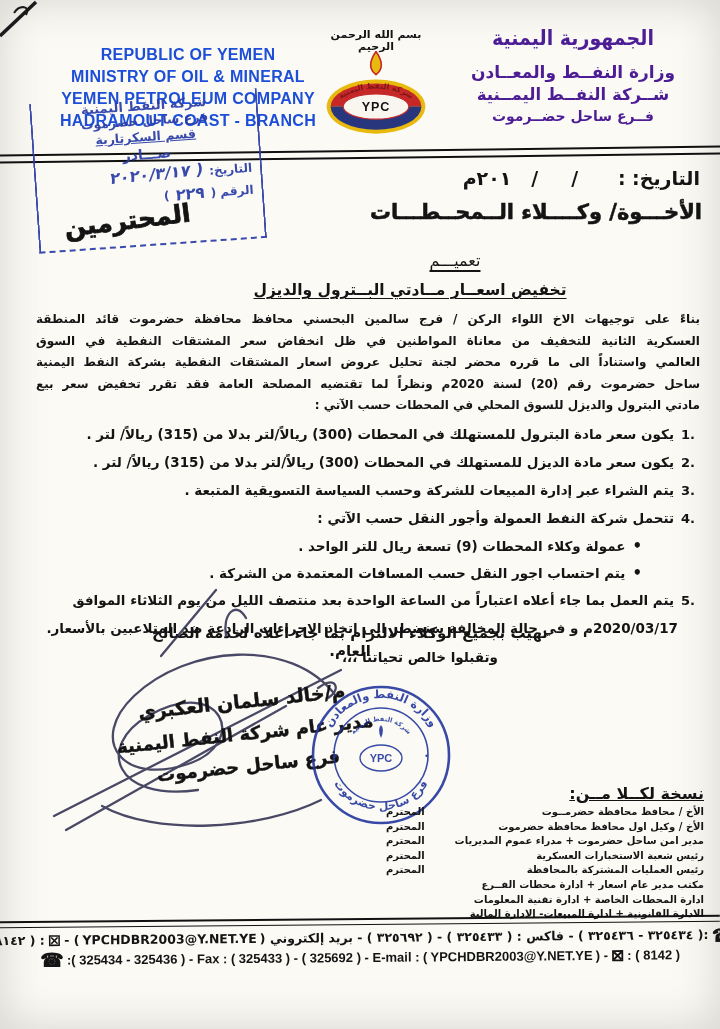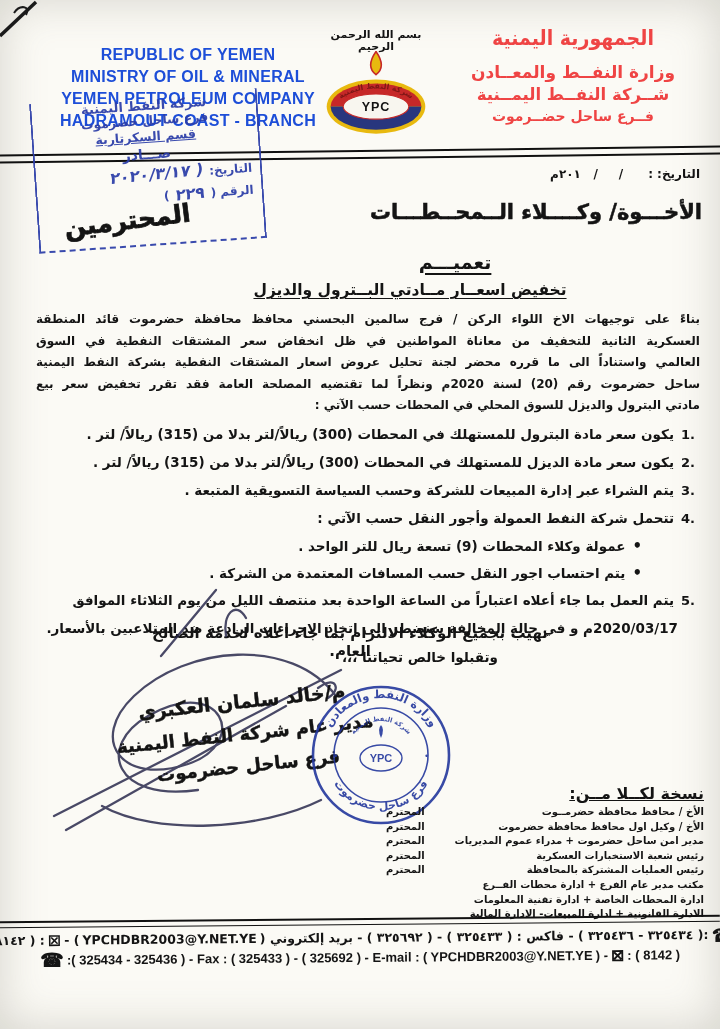--- a/index.html
+++ b/index.html
@@ -5,49 +5,49 @@
   html,body{margin:0;padding:0;width:720px;height:1029px;overflow:hidden;background:#d8d5cf;}
   .page{position:relative;width:720px;height:1029px;background:#fbfaf5;
         box-shadow:inset 0 0 46px rgba(115,110,98,.28);
         font-family:"DejaVu Sans",sans-serif;color:#141414;}
   .abs{position:absolute;}
 
   
   .eng-head{left:38px;top:44px;width:300px;text-align:center;
             font-family:"Liberation Sans",sans-serif;font-weight:bold;
             font-size:16px;line-height:22px;letter-spacing:.3px;color:#1d4ed8;}
-  .ar-head{right:14px;top:26px;width:266px;text-align:center;direction:rtl;font-weight:bold;color:#ef4444;}
+  .ar-head{right:14px;top:26px;width:266px;text-align:center;direction:rtl;font-weight:bold;color:#4c1d95;}
   .ar-head .l1{font-size:19px;transform:scaleY(1.08);}
   .ar-head .l2{font-size:17px;margin-top:14px;}
   .ar-head .l3{font-size:16.5px;margin-top:3px;}
   .ar-head .l4{font-size:14px;margin-top:4px;}
   .basmala{left:316px;top:28px;width:120px;text-align:center;direction:rtl;
            font-size:10.5px;font-weight:bold;transform:scaleX(1.05);}
   .logo-svg{left:318px;top:46px;}
 
   .rule-top{left:-4px;top:150px;width:728px;height:5px;
             border-top:2px solid #101010;border-bottom:2px solid #101010;
             transform:rotate(-0.7deg);}
-  .date-line{right:20px;top:167px;direction:rtl;font-weight:bold;font-size:12px;white-space:pre;}
+  .date-line{right:20px;top:167px;direction:rtl;font-weight:bold;font-size:19px;white-space:pre;}
 
   
   .stamp{left:34px;top:96px;width:224px;height:148px;transform:rotate(-4deg);
          color:#2b3da8;direction:rtl;text-align:center;font-weight:bold;opacity:.93;
          border-left:2px solid #2b3da8;border-right:2px solid #2b3da8;border-bottom:2px dashed #2b3da8;}
   .stamp .s1{font-size:13px;margin-top:2px;}
   .stamp .s2{font-size:12.5px;}
   .stamp .s3{font-size:12.5px;text-decoration:underline;margin-top:1px;}
   .stamp .s4{font-size:14px;letter-spacing:7px;margin-top:2px;}
   .stamp-row{display:flex;direction:rtl;align-items:center;gap:6px;padding:0 8px;font-size:12px;margin-top:3px;}
   .hand{font-size:16px;font-weight:bold;transform:skewX(-10deg) rotate(-2deg);white-space:pre;}
 
   .muhtaramin{left:64px;top:206px;font-size:25px;font-weight:bold;direction:rtl;
               transform:rotate(-7deg);-webkit-text-stroke:.7px #111;}
   .addressee{right:18px;top:200px;font-size:21px;font-weight:bold;direction:rtl;-webkit-text-stroke:.5px #111;}
-  .memo-title{left:190px;right:0;top:251px;text-align:center;font-size:19px;font-weight:bold;direction:rtl;
+  .memo-title{left:190px;right:0;top:251px;text-align:center;font-size:16px;font-weight:normal;direction:rtl;
               text-decoration:underline;text-decoration-thickness:2px;text-underline-offset:4px;}
   .memo-subtitle{left:140px;right:40px;top:281px;text-align:center;font-size:15.5px;font-weight:bold;direction:rtl;
                  text-decoration:underline;text-underline-offset:3px;}
 
   
   .body-par{right:20px;left:36px;top:309px;direction:rtl;font-size:12px;font-weight:bold;}
   .body-par .bl{text-align:justify;text-align-last:justify;line-height:21.5px;}
   .body-par .bl.last{text-align-last:right;}
 
   .list{right:24px;left:30px;top:424px;direction:rtl;font-size:13.5px;font-weight:bold;}
@@ -253,21 +253,21 @@
     </div>
     <div class="cc-row">
       <span>رئيس شعبة الاستخبارات العسكرية</span>
       <span class="cc-hon">المحترم</span>
     </div>
     <div class="cc-row">
       <span>رئيس العمليات المشتركة بالمحافظة</span>
       <span class="cc-hon">المحترم</span>
     </div>
     <div class="cc-row">
-      <span>مكتب مدير عام الفرع + ادارة محطات الفــرع</span>
+      <span>مكتب مدير عام اسعار + ادارة محطات الفــرع</span>
       <span class="cc-hon"></span>
     </div>
     <div class="cc-row">
       <span>ادارة المحطات الخاصة + ادارة تقنية المعلومات</span>
       <span class="cc-hon"></span>
     </div>
     <div class="cc-row">
       <span>الادارة القانونية + ادارة المبيعات- الادارة المالية</span>
       <span class="cc-hon"></span>
     </div>

